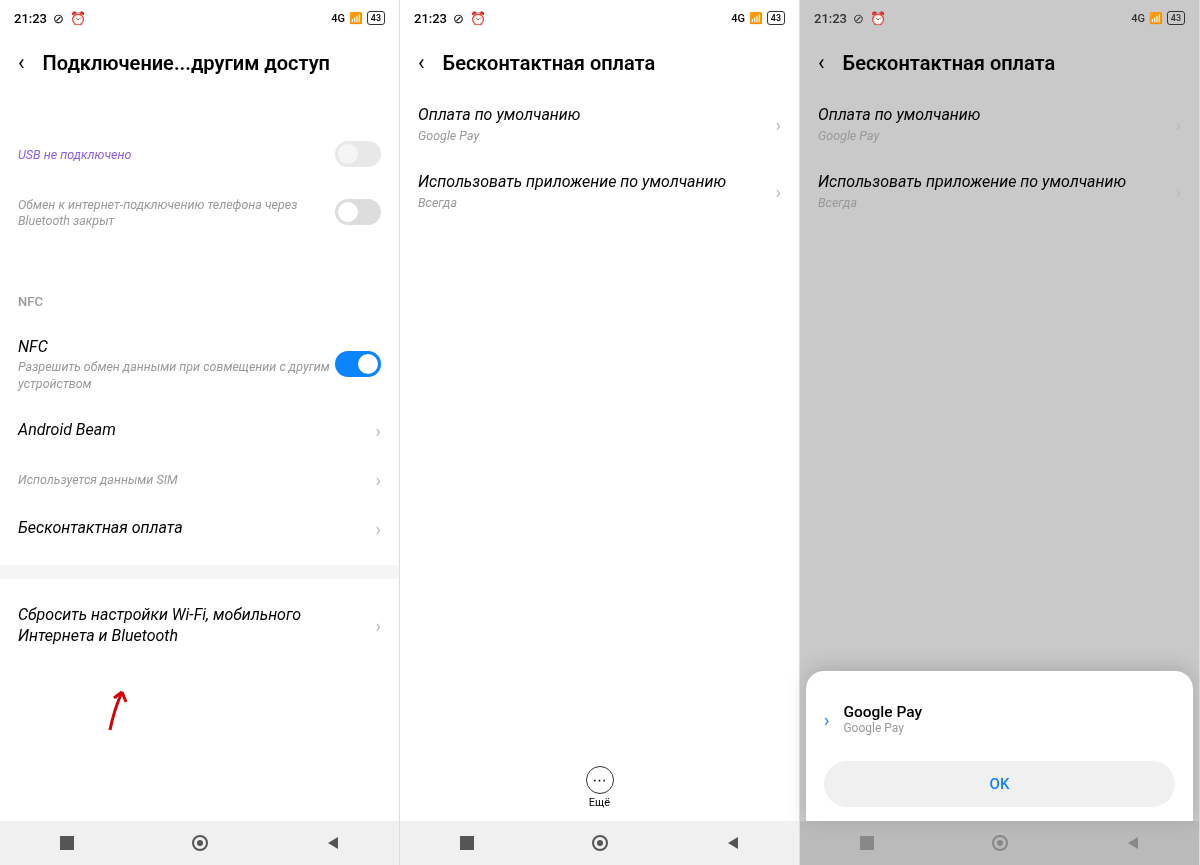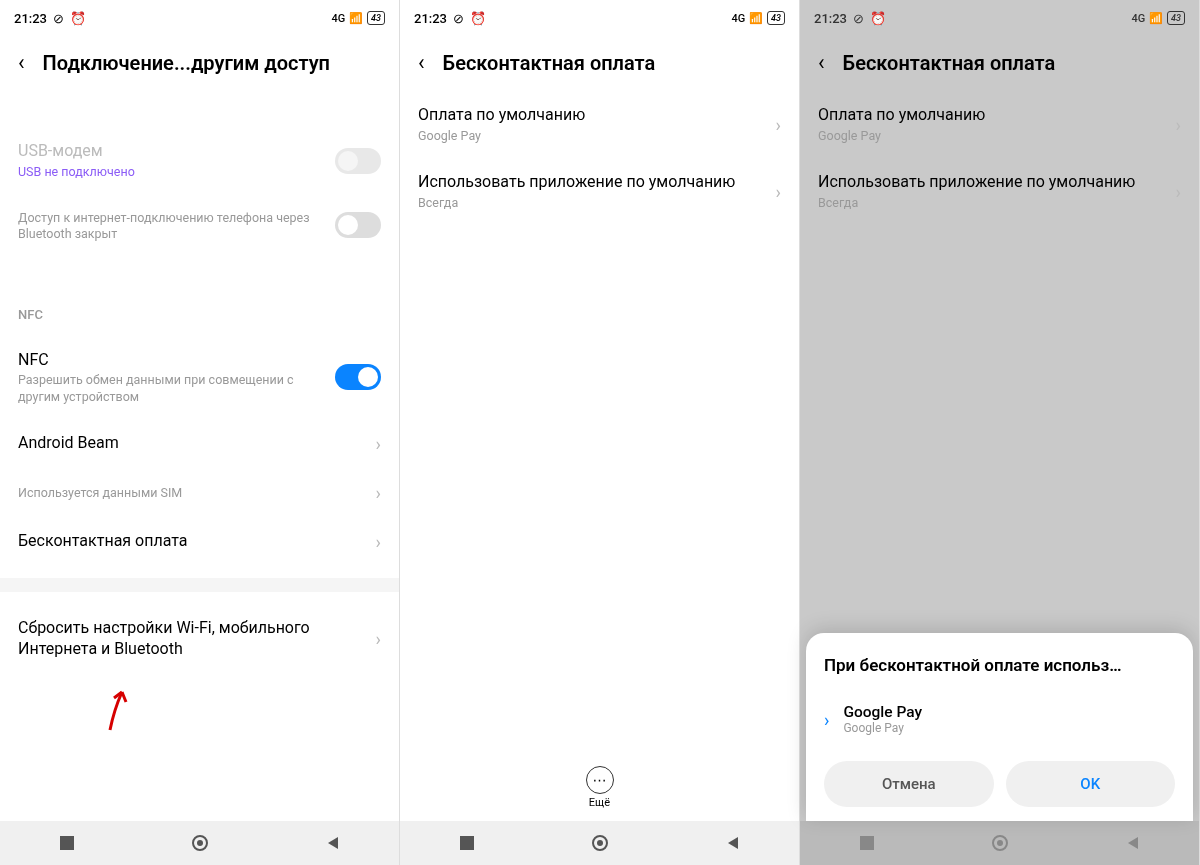--- a/index.html
+++ b/index.html
@@ -13,21 +13,21 @@
 .status-right { display: flex; align-items: center; gap: 4px; font-size: 11px; }
 .header { display: flex; align-items: center; padding: 14px 18px 16px; gap: 18px; }
 .screen.dimmed .header { background: #c9c9c9; }
 .back-icon { font-size: 22px; cursor: pointer; }
 .header-title { font-size: 20px; font-weight: 600; }
 .content-area { flex: 1; overflow: hidden; }
 .settings-list { padding: 0 18px; }
 .section-spacer { height: 36px; }
 .section-header { font-size: 13px; color: #999; padding: 14px 0; font-weight: 500; }
 .item { display: flex; align-items: center; justify-content: space-between; padding: 14px 0; cursor: pointer; }
-.item-text { flex: 1; }
+.item-text { flex: 1; font-style: italic; }
 .item-title { font-size: 16px; color: #000; line-height: 1.3; }
 .item-title.disabled { color: #bbb; }
 .item-sub { font-size: 12.5px; color: #999; margin-top: 2px; line-height: 1.3; }
 .item-sub.disabled { color: #8b5cf6; }
 .chevron { color: #bbb; font-size: 18px; }
 .toggle { width: 46px; height: 26px; border-radius: 13px; position: relative; cursor: pointer; }
 .toggle.off { background: #ddd; }
 .toggle.off.disabled { background: #e8e8e8; }
 .toggle.on { background: #0a84ff; }
 .toggle::after { content: ''; position: absolute; width: 20px; height: 20px; border-radius: 50%; background: #fff; top: 3px; transition: left 0.2s; }
@@ -46,21 +46,21 @@
 .sheet-title { font-size: 17px; font-weight: 600; margin-bottom: 18px; }
 .sheet-option { display: flex; align-items: center; gap: 14px; padding: 10px 0 18px; cursor: pointer; }
 .sheet-chevron { color: #0a84ff; font-size: 18px; }
 .sheet-option-text { flex: 1; }
 .sheet-option-title { font-size: 15.5px; font-weight: 500; }
 .sheet-option-sub { font-size: 12px; color: #999; }
 .sheet-buttons { display: flex; gap: 12px; margin-top: 8px; }
 .sheet-btn { flex: 1; padding: 14px; border-radius: 26px; text-align: center; font-size: 15px; font-weight: 500; cursor: pointer; background: #f0f0f0; }
 .sheet-btn.primary { color: #0a84ff; }
 .sheet-btn.secondary { color: #555; }
-.battery { display: inline-flex; align-items: center; border: 1px solid #333; border-radius: 3px; padding: 0 3px; font-size: 9px; line-height: 12px; font-style: italic; }
+.battery { display: inline-flex; align-items: center; border: 1px solid #333; border-radius: 3px; padding: 0 3px; font-size: 9px; line-height: 12px; }
 </style>
 </head>
 <body>
 
 <div class="screen">
   <div class="status-bar">
     <div class="status-left">
       <span>21:23</span>
       <span>⊘</span>
       <span>⏰</span>
@@ -73,28 +73,27 @@
   </div>
   <div class="header">
     <span class="back-icon">‹</span>
     <span class="header-title">Подключение...другим доступ</span>
   </div>
   <div class="content-area">
     <div class="settings-list">
       <div class="section-spacer"></div>
       <div class="item">
         <div class="item-text">
-          <div class="item-title disabled">USB-модем</div>
           <div class="item-sub disabled">USB не подключено</div>
         </div>
         <div class="toggle off disabled"></div>
       </div>
       <div class="item">
         <div class="item-text">
-          <div class="item-sub">Доступ к интернет-подключению телефона через Bluetooth закрыт</div>
+          <div class="item-sub">Обмен к интернет-подключению телефона через Bluetooth закрыт</div>
         </div>
         <div class="toggle off"></div>
       </div>
       <div class="section-spacer"></div>
       <div class="section-header">NFC</div>
       <div class="item">
         <div class="item-text">
           <div class="item-title">NFC</div>
           <div class="item-sub">Разрешить обмен данными при совмещении с другим устройством</div>
         </div>
@@ -243,30 +242,28 @@
       <div class="item">
         <div class="item-text">
           <div class="item-title">Использовать приложение по умолчанию</div>
           <div class="item-sub">Всегда</div>
         </div>
         <span class="chevron">›</span>
       </div>
     </div>
   </div>
   <div class="sheet">
-    <div class="sheet-title">При бесконтактной оплате использ…</div>
     <div class="sheet-option">
       <span class="sheet-chevron">›</span>
       <div class="sheet-option-text">
         <div class="sheet-option-title">Google Pay</div>
         <div class="sheet-option-sub">Google Pay</div>
       </div>
     </div>
     <div class="sheet-buttons">
-      <div class="sheet-btn secondary">Отмена</div>
       <div class="sheet-btn primary">OK</div>
     </div>
   </div>
   <div class="nav-bar">
     <div class="nav-btn">
         <svg width="16" height="16">
           <rect x="1" y="1" width="14" height="14" fill="#888"></rect>
         </svg>
       </div>
     <div class="nav-btn">

